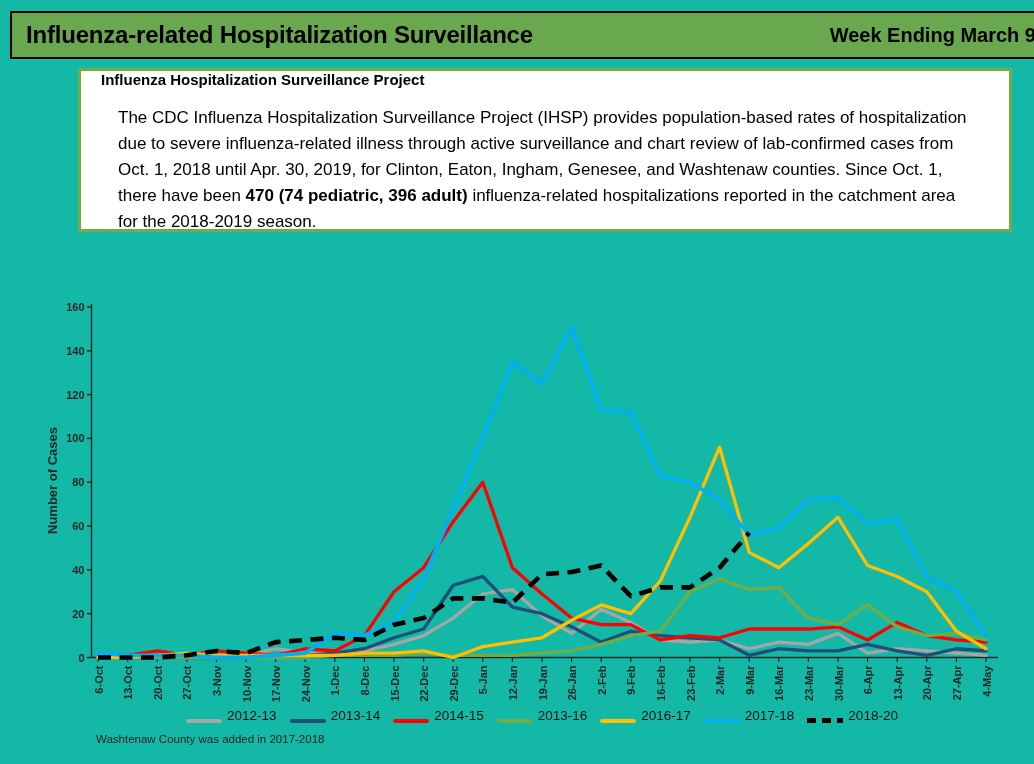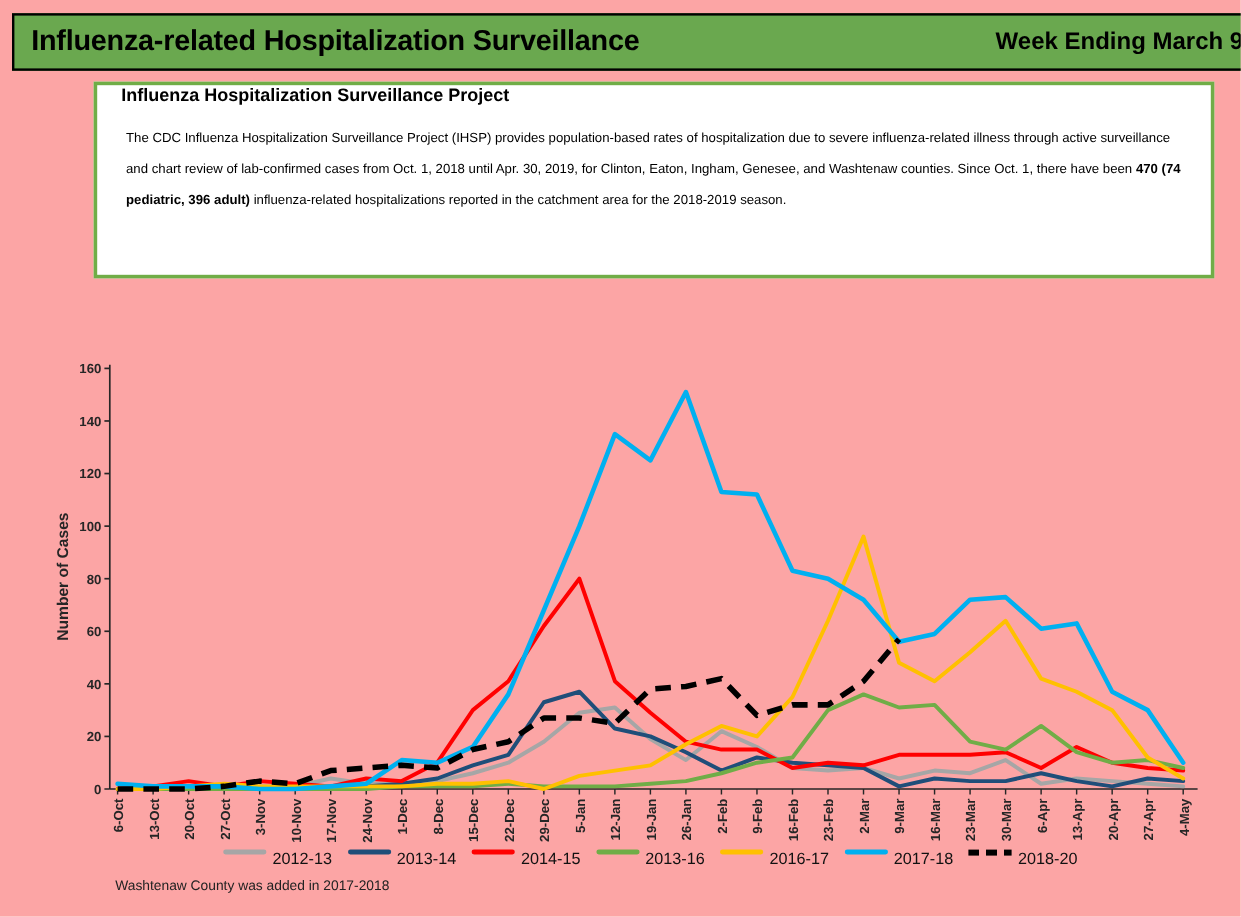--- a/index.html
+++ b/index.html
@@ -1,44 +1,44 @@
 <!DOCTYPE html>
 <html><head>
 <meta charset="utf-8">
 <style>
   html,body{margin:0;padding:0;background:#fff;}
   body{font-family:"Liberation Sans","DejaVu Sans",sans-serif;color:#000;}
-  #page{position:relative;width:1034px;height:764px;background:#fca5a5;overflow:hidden;}
+  #page{position:relative;width:1034px;height:764px;background:#14b8a6;overflow:hidden;}
 
   
   #banner{position:absolute;left:10px;top:11px;width:1010px;height:44px;
     border:2px solid #000;display:flex;align-items:center;justify-content:space-between;
     padding:0 14px;box-sizing:content-box;background:#6aa84f;}
   #banner .title{font-size:24px;font-weight:bold;letter-spacing:-0.2px;}
   #banner .week{font-size:20px;font-weight:bold;}
 
   
   #infobox{position:absolute;left:78px;top:68px;width:888px;height:158px;
     border:3px solid #70ad47;background:#fff;padding:0 20px;}
   #infobox h2{margin:0 0 14px 0;font-size:15px;font-weight:bold;}
-  #infobox p{margin:4px;font-size:11px;line-height:26px;}
+  #infobox p{margin:17px;font-size:17px;line-height:26px;}
   #infobox .b{font-weight:bold;}
 
   
   #chart-title{position:absolute;left:97px;top:296px;width:890px;text-align:center;
     font-size:18px;color:#1a1a1a;}
   #y-title{position:absolute;left:-28px;top:473px;width:160px;text-align:center;
     font-size:13px;font-weight:600;color:#262626;transform:rotate(-90deg);}
 
   #chart-svg{position:absolute;left:0;top:0;}
 
   
   #legend{position:absolute;left:97px;top:704px;width:890px;height:22px;
     display:flex;align-items:center;justify-content:center;gap:13px;}
-  .leg-item{display:flex;align-items:flex-start;gap:5px;}
+  .leg-item{display:flex;align-items:flex-end;gap:5px;}
   .leg-swatch{width:36px;height:4px;border-radius:2px;}
   .leg-swatch.dashed{height:5px;border-radius:0;}
   .leg-label{font-size:13.5px;color:#111;}
 
   #footnote{position:absolute;left:96px;top:733px;font-size:11.5px;color:#222;}
 </style>
 </head>
 <body>
 
 <div id="page">

